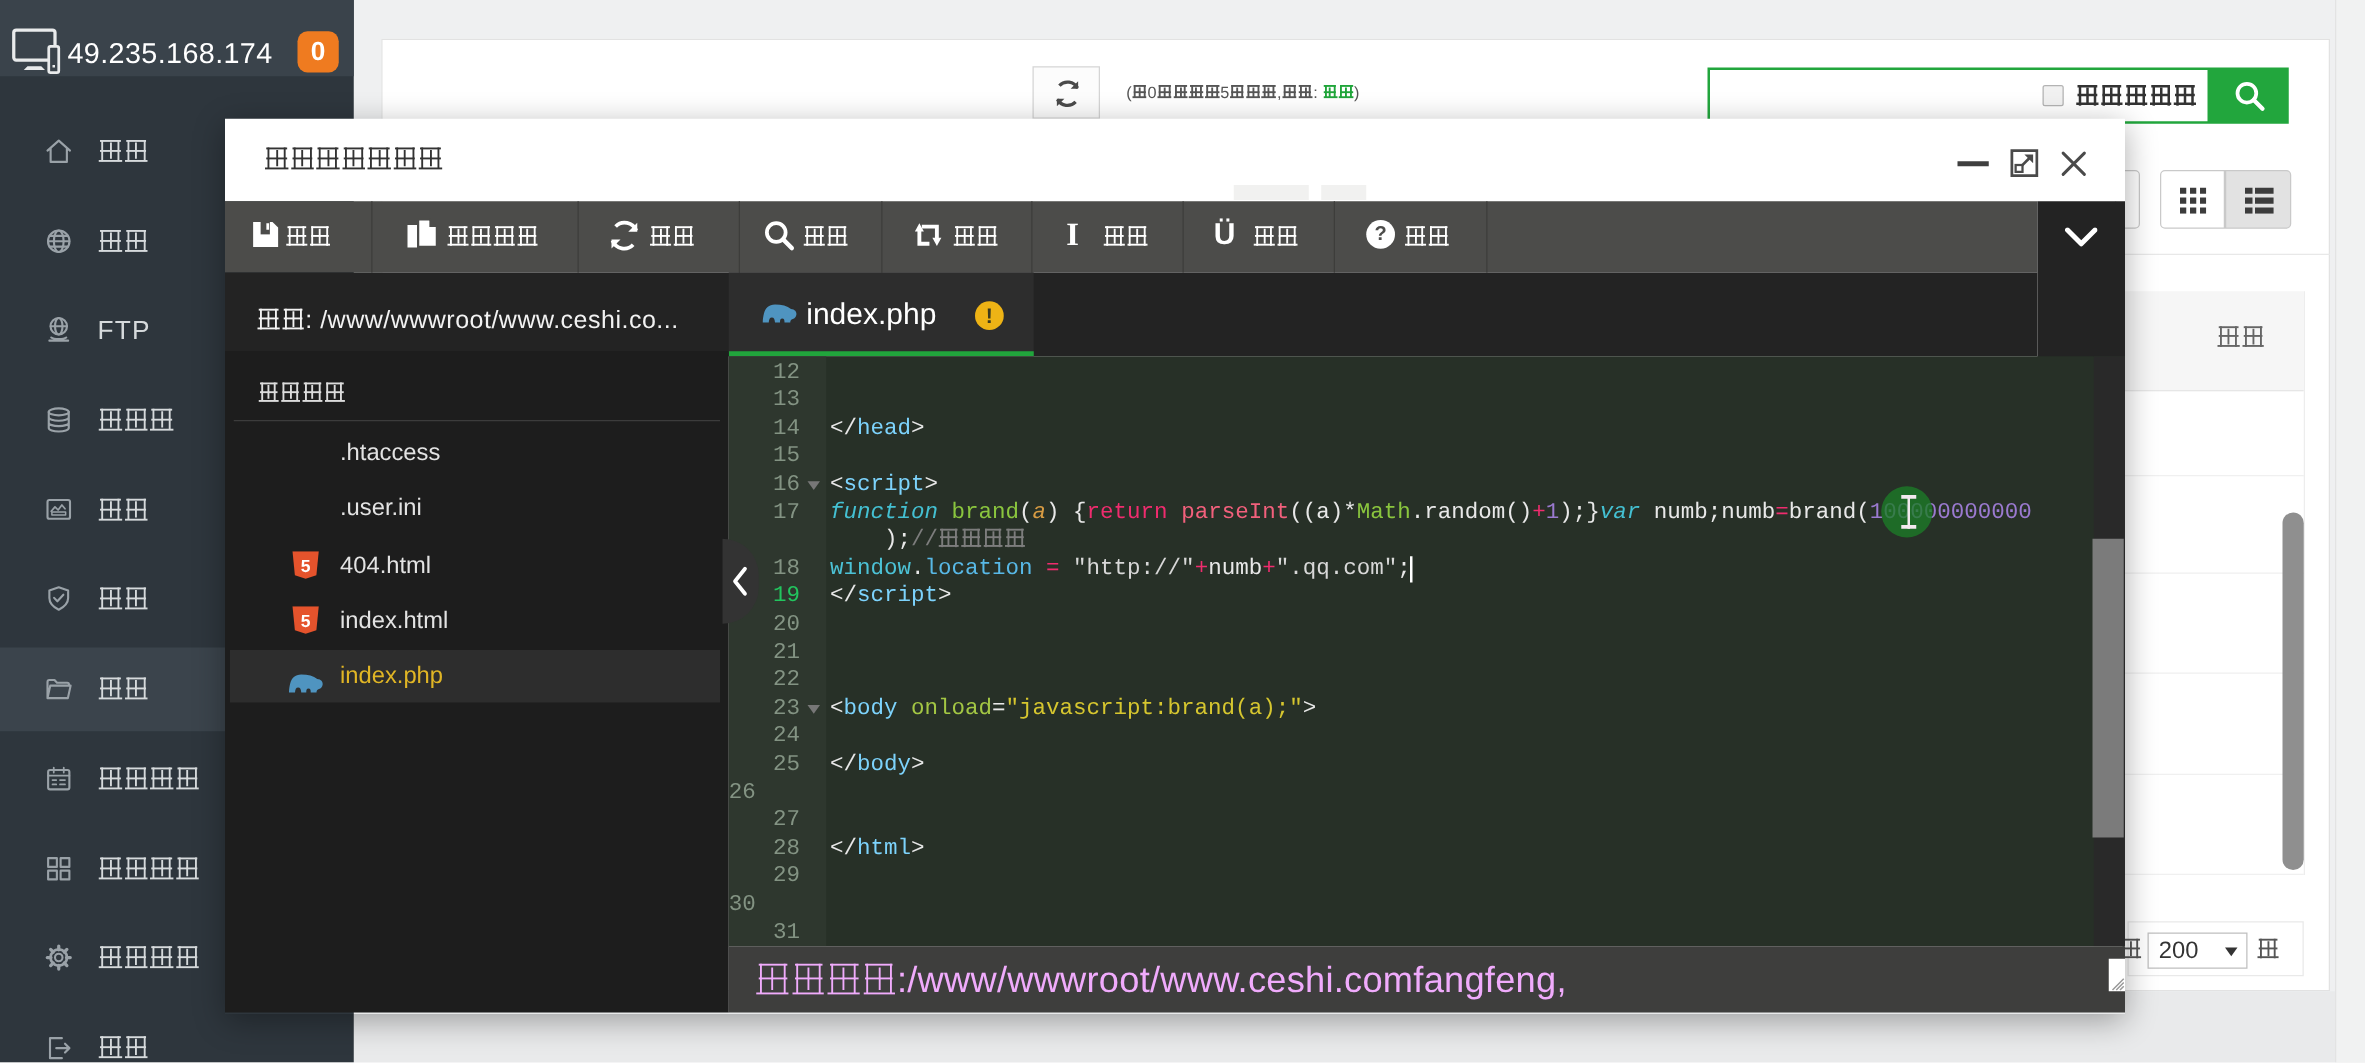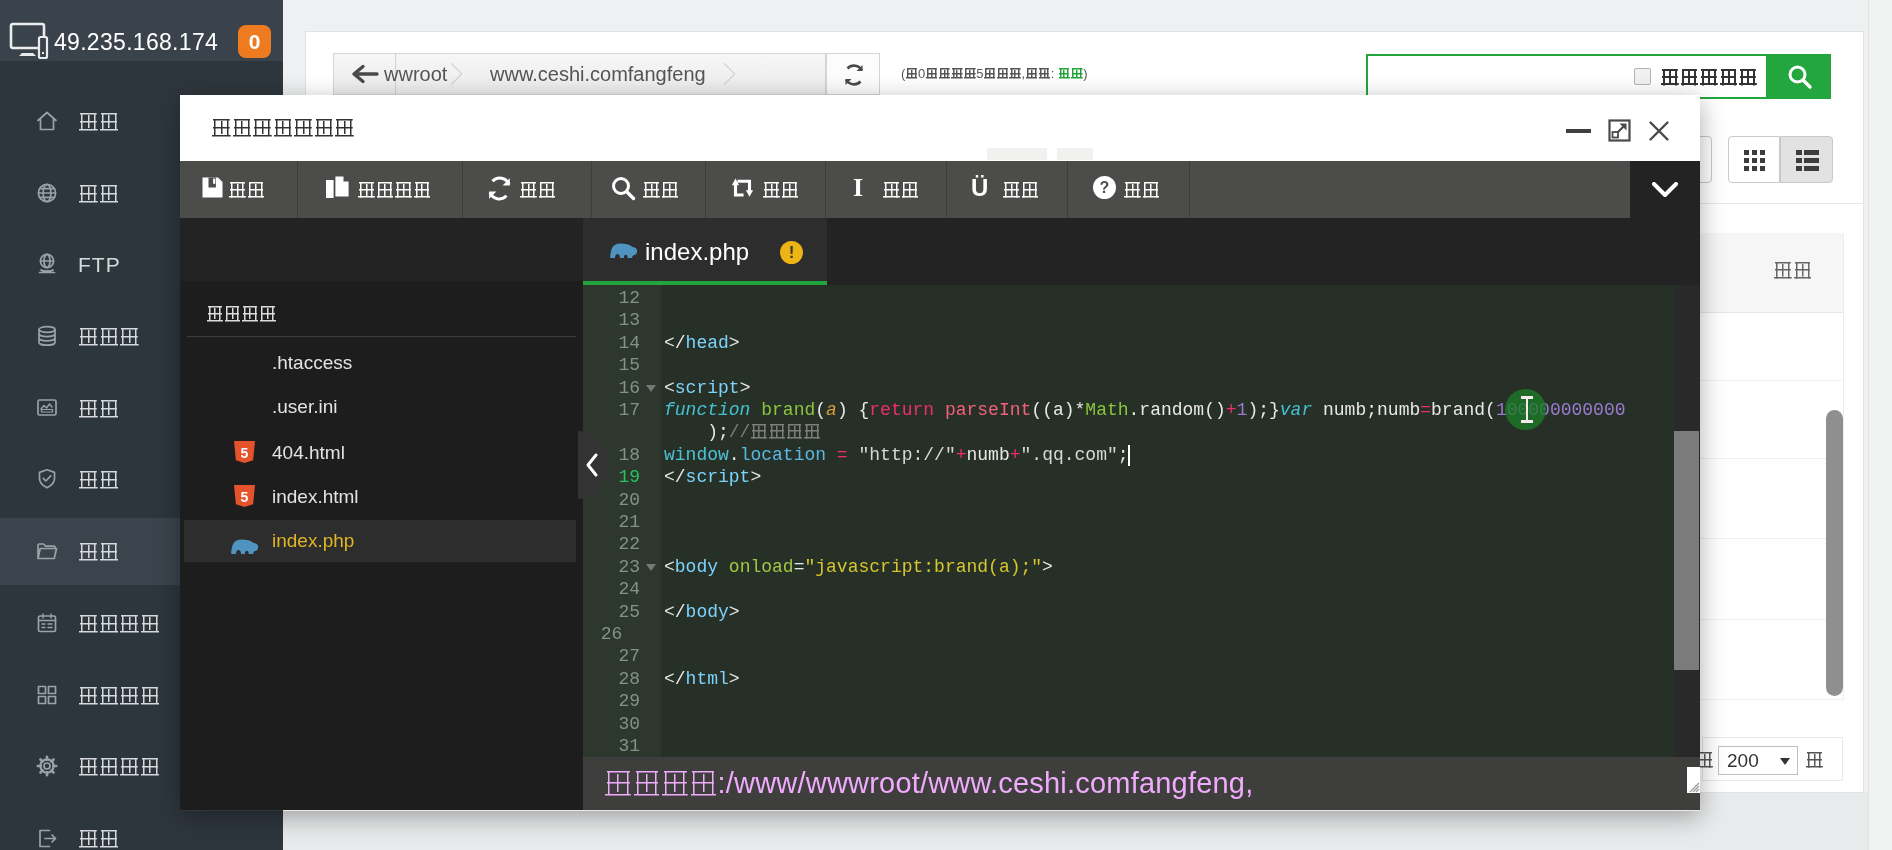--- a/index.html
+++ b/index.html
@@ -28,35 +28,20 @@
 .cm{color:#7d7d7d}.st{color:#d8d8d8}.at{color:#a3c644}.as{color:#d6c62f}.v1{color:#4cc2d6}.v2{color:#58b8e6}
 </style>
 </head>
 <body>
 
 <div id="bgpage" class="abs" style="left:0;top:0;width:1892px;height:850px">
   <div class="abs" style="left:305px;top:31px;width:1559px;height:762px;background:#fff;border:1px solid #e2e2e2"></div>
   <div class="abs" style="left:0;top:793px;width:1892px;height:57px;background:#e9eaeb"></div>
   <div class="abs" style="left:1868px;top:0;width:24px;height:850px;background:#f1f2f2;border-left:1px solid #e3e3e3"></div>
 
-  <div class="abs" style="left:333px;top:53px;width:493px;height:42px;background:linear-gradient(#f6f6f6,#ececec);border:1px solid #d5d5d5">
-    <div class="abs" style="left:0;top:0;width:62px;height:40px;border-right:1px solid #d0d0d0">
-      <svg class="abs" style="left:16px;top:9px" width="30" height="22" viewBox="0 0 30 22">
-          <path d="M4 11 H27 M4 11 L13 3.5 M4 11 L13 18.5" stroke="#4a4a4a" stroke-width="3.4" fill="none" stroke-linecap="round" stroke-linejoin="round"></path>
-        </svg>
-    </div>
-    <div class="abs" style="left:50px;top:0;height:40px;line-height:40px;font-size:20px;color:#555">wwroot</div>
-    <div class="abs" style="left:117px;top:3px;width:26px;height:34px;overflow:hidden">
-        <div class="abs" style="left:-20px;top:4px;width:26px;height:26px;border:1px solid #cdcdcd;transform:rotate(45deg);background:transparent"></div>
-      </div>
-    <div class="abs" style="left:156px;top:0;height:40px;line-height:40px;font-size:20px;color:#555">www.ceshi.comfangfeng</div>
-    <div class="abs" style="left:390px;top:3px;width:26px;height:34px;overflow:hidden">
-        <div class="abs" style="left:-20px;top:4px;width:26px;height:26px;border:1px solid #cdcdcd;transform:rotate(45deg)"></div>
-      </div>
-  </div>
 
   <div class="abs" style="left:826px;top:53px;width:54px;height:42px;background:#fcfcfc;border:1px solid #d5d5d5">
     <svg class="abs" style="left:15px;top:9px" width="24" height="24" viewBox="0 0 24 24">
         <path d="M20 7.5 A9 9 0 0 0 5.5 5.5 M4 16.5 A9 9 0 0 0 18.5 18.5" stroke="#4a4a4a" stroke-width="2.6" fill="none"></path>
         <path d="M20.5 2 v6 h-6 z" fill="#4a4a4a"></path>
         <path d="M3.5 22 v-6 h6 z" fill="#4a4a4a"></path>
       </svg>
   </div>
 
   <div class="abs" style="left:901px;top:63px;height:22px;line-height:22px;font-size:13px;color:#555">(<i class="g"></i>0<i class="g"></i><i class="g"></i><i class="g"></i><i class="g"></i>5<i class="g"></i><i class="g"></i><i class="g"></i>,<i class="g"></i><i class="g"></i>: <span style="color:#20a53a"><i class="g"></i><i class="g"></i></span>)</div>
@@ -290,20 +275,21 @@
       </div>
   </div>
 
   <div class="abs" style="left:1450px;top:66px;width:70px;height:125px;background:#232323">
     <svg class="abs" style="left:22px;top:21px" width="26" height="16" viewBox="0 0 26 16">
         <path d="M2 2 L13 13 L24 2" stroke="#fff" stroke-width="4" fill="none" stroke-linecap="round" stroke-linejoin="round"></path>
       </svg>
   </div>
 
   <div class="abs" style="left:0;top:123px;width:1450px;height:67px;background:#232323">
+    <div class="abs" style="left:25px;top:26px;font-size:20px;color:#f2f2f2;line-height:24px;letter-spacing:.4px"><i class="g"></i><i class="g"></i>: /www/wwwroot/www.ceshi.co...</div>
     <div class="abs" style="left:403px;top:0;width:244px;height:67px;background:#2d2d2d;border-bottom:4px solid #21a53c">
       <svg class="abs" style="left:26px;top:23px" width="29" height="20" viewBox="0 0 29 20">
           <path d="M11 2.5 C6 2.5 3.2 5.5 2.2 9.5 C1.6 12 1.2 14 1.2 17 H6 C6.2 14.5 6.8 13 8.5 13 C10.2 13 10.8 14.5 11 17 H15 C15 15 15.3 13.8 16.8 13.8 C18.3 13.8 18.6 15 18.6 17 H23.2 C23.2 15.3 23.8 14.4 25.2 14.1 C26.8 13.8 27.8 12.6 28.1 10.8 C28.5 8.3 26.8 6.3 23.8 6.1 C20.8 3.6 16.5 2.5 11 2.5 z" fill="#4f94c0"></path>
         </svg>
       <div class="abs" style="left:62px;top:20px;font-size:24px;color:#fff">index.php</div>
       <div class="abs" style="left:197px;top:23px;width:23px;height:23px;background:#eeb315;border-radius:50%;text-align:center;line-height:23px;font-size:17px;font-weight:bold;color:#3a3a1f">!</div>
     </div>
   </div>
 
   <div class="abs" style="left:0;top:186px;width:403px;height:529px;background:#1d1d1d">
@@ -347,26 +333,26 @@
       <div class="abs" style="left:81px;top:181.2px;white-space:pre"><span class="w">&lt;/</span><span class="tg">script</span><span class="w">&gt;</span></div>
     <div class="abs" style="left:0;top:203.6px;width:57px;text-align:right;color:#839383">20</div>
     <div class="abs" style="left:0;top:226.0px;width:57px;text-align:right;color:#839383">21</div>
     <div class="abs" style="left:0;top:248.4px;width:57px;text-align:right;color:#839383">22</div>
     <div class="abs" style="left:0;top:270.8px;width:57px;text-align:right;color:#839383">23</div>
       <div class="abs" style="left:63px;top:278.8px;width:0;height:0;border-left:5px solid transparent;border-right:5px solid transparent;border-top:7px solid #777"></div>
       <div class="abs" style="left:81px;top:270.8px;white-space:pre"><span class="w">&lt;</span><span class="tg">body</span><span class="w"> </span><span class="at">onload</span><span class="w">=</span><span class="as">"javascript:brand(a);"</span><span class="w">&gt;</span></div>
     <div class="abs" style="left:0;top:293.2px;width:57px;text-align:right;color:#839383">24</div>
     <div class="abs" style="left:0;top:315.6px;width:57px;text-align:right;color:#839383">25</div>
       <div class="abs" style="left:81px;top:315.6px;white-space:pre"><span class="w">&lt;/</span><span class="tg">body</span><span class="w">&gt;</span></div>
-    <div class="abs" style="left:0;top:338.0px;width:57px;text-align:center;color:#839383">26</div>
+    <div class="abs" style="left:0;top:338.0px;width:57px;text-align:left;color:#839383">26</div>
     <div class="abs" style="left:0;top:360.4px;width:57px;text-align:right;color:#839383">27</div>
     <div class="abs" style="left:0;top:382.8px;width:57px;text-align:right;color:#839383">28</div>
       <div class="abs" style="left:81px;top:382.8px;white-space:pre"><span class="w">&lt;/</span><span class="tg">html</span><span class="w">&gt;</span></div>
     <div class="abs" style="left:0;top:405.2px;width:57px;text-align:right;color:#839383">29</div>
-    <div class="abs" style="left:0;top:427.6px;width:57px;text-align:right;color:#839383">30</div>
+    <div class="abs" style="left:0;top:427.6px;width:57px;color:#839383">30</div>
     <div class="abs" style="left:0;top:450.0px;width:57px;text-align:right;color:#839383">31</div>
     <div class="abs" style="left:545px;top:160px;width:2.4px;height:21px;background:#fff"></div>
     <div class="abs" style="left:1092px;top:0;width:25px;height:472px;background:#292929"></div>
     <div class="abs" style="left:1091px;top:146px;width:25px;height:239px;background:#7b7b7b"></div>
     <div class="abs" style="left:922px;top:104px;width:41px;height:41px;border-radius:50%;background:rgba(28,124,40,.78)"></div>
     <div class="abs" style="left:942.5px;top:112px;width:2.8px;height:26px;background:#f3e9ee"></div>
     <div class="abs" style="left:938px;top:111px;width:12px;height:2.6px;background:#f3e9ee"></div>
     <div class="abs" style="left:938px;top:135px;width:12px;height:2.6px;background:#f3e9ee"></div>
   </div>
 

